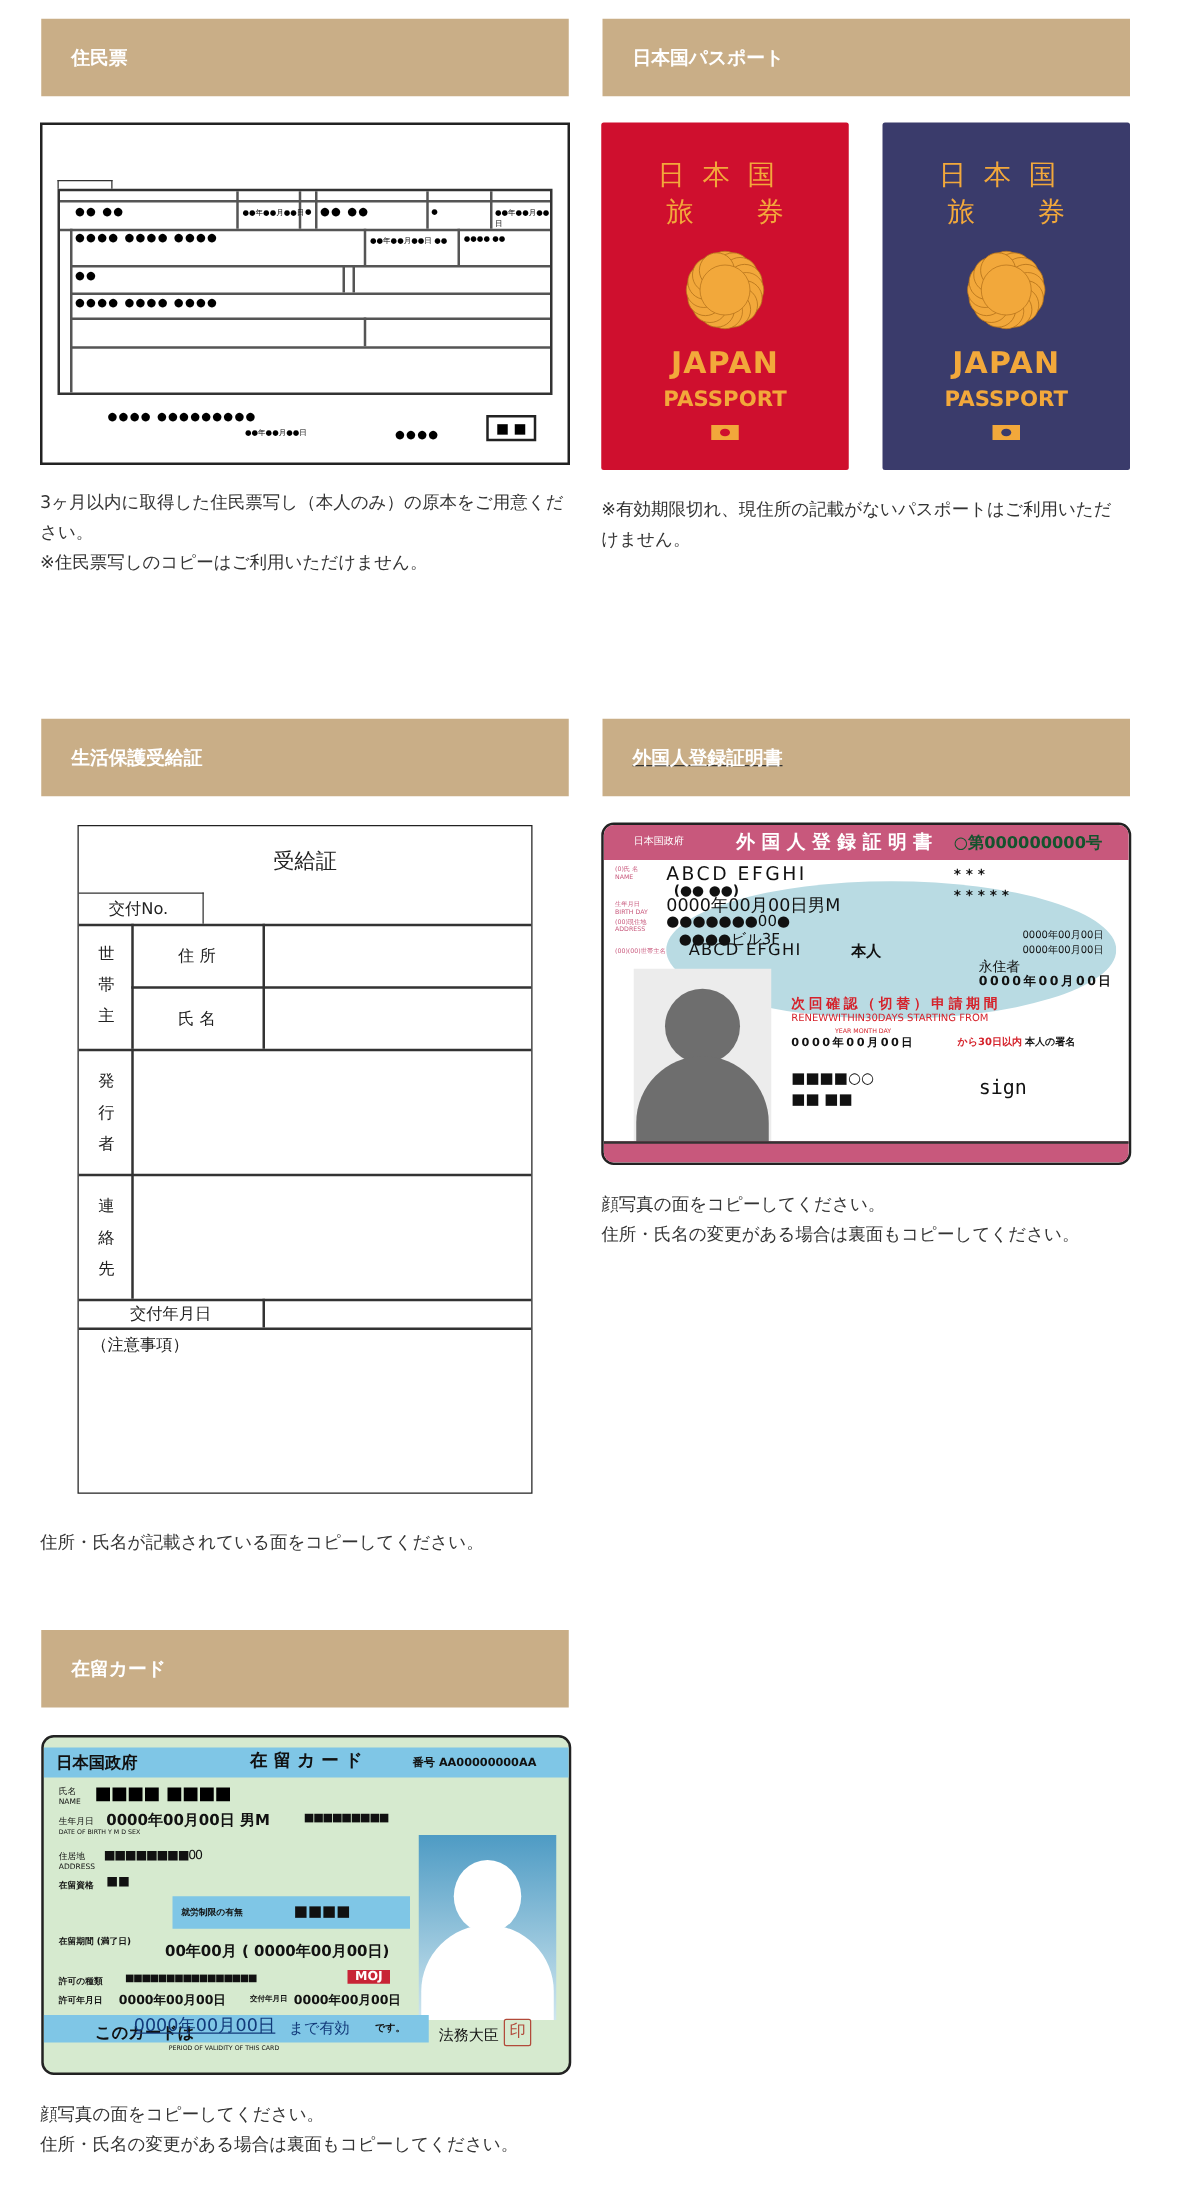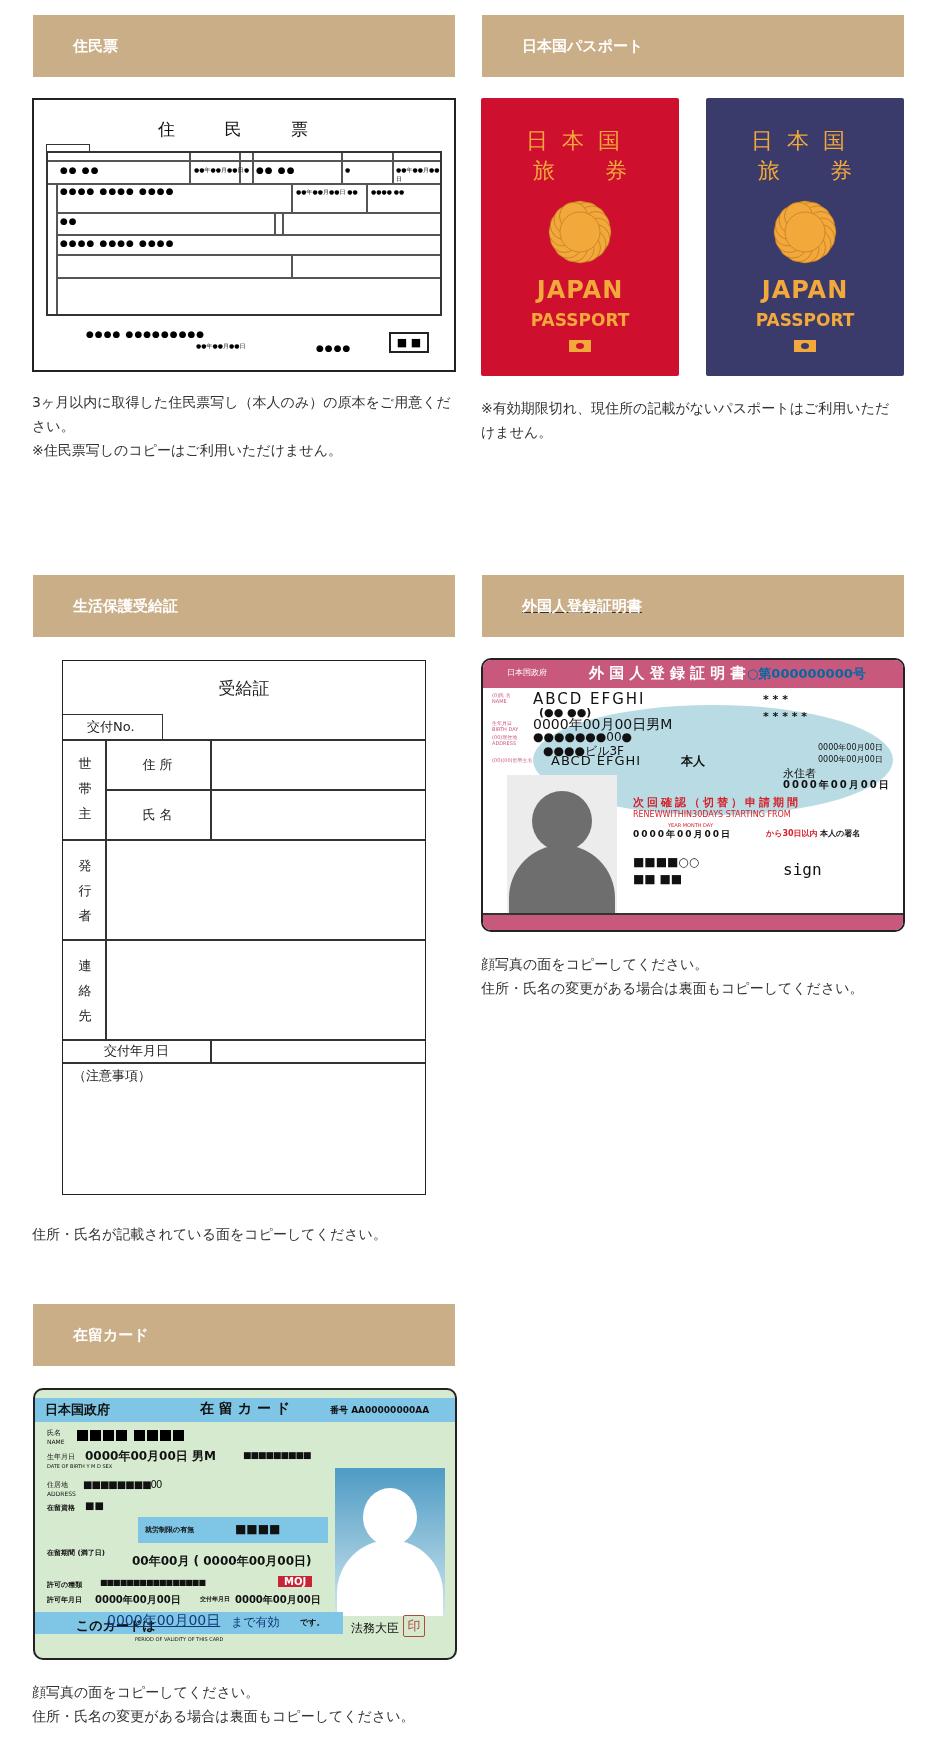--- a/index.html
+++ b/index.html
@@ -1,19 +1,19 @@
 <!DOCTYPE html>
 <html><head>
 <meta charset="utf-8">
 <style>
   * { box-sizing: border-box; margin: 0; padding: 0; }
   html, body { width: 947px; height: 1757px; background: #fff; overflow: hidden; }
   body { font-family: "DejaVu Sans", "Liberation Sans", sans-serif; color: #333; position: relative; }
   .section { position: absolute; width: 422px; }
-  .sec-head { height: 62px; background: #c9ae87; color: #fff; font-weight: bold; font-size: 15px; line-height: 62px; padding-left: 40px; }
+  .sec-head { height: 62px; background: #c9ae87; color: #fff; font-weight: bold; font-size: 15px; line-height: 62px; padding-left: 24px; }
   .desc { font-size: 14px; line-height: 24px; color: #333; }
   .desc p { white-space: normal; }
 
   
   .jumin { position: absolute; border: 2px solid #222; background: #fff; }
   .jumin .title { position: absolute; left: 0; right: 0; top: 18px; text-align: center; font-size: 17px; letter-spacing: 22px; color: #111; font-family: "DejaVu Serif", serif; }
   .jt { position: absolute; border: 2px solid #333; }
   .jline { position: absolute; background: #555; }
   .dots { position: absolute; font-size: 9px; letter-spacing: 1px; color: #000; font-weight: bold; }
   .tinydots { position: absolute; font-size: 6px; color: #000; letter-spacing: 0; }
@@ -43,21 +43,20 @@
   .sq { display: inline-block; width: 11px; height: 11px; background: #000; margin-right: 2px; vertical-align: middle; }
 </style>
 </head>
 <body>
 
 <section class="section" style="left:33px; top:15px;">
   <div class="sec-head">住民票</div>
 </section>
 
 <div class="jumin" style="left:32px; top:98px; width:424px; height:274px;">
-  <div class="title">住 民 票</div>
 
   <div style="position:absolute; left:12px; top:44px; width:44px; height:7px; border:1.5px solid #333; border-bottom:none;"></div>
 
   <div class="jt" style="left:12px; top:51px; width:396px; height:165px;">
 
     <div class="jline" style="left:0; right:0; top:7px; height:1.5px;"></div>
     <div class="jline" style="left:0; right:0; top:30px; height:1.5px;"></div>
     <div class="jline" style="left:8px; right:0; top:59px; height:1.5px;"></div>
     <div class="jline" style="left:8px; right:0; top:81px; height:1.5px;"></div>
     <div class="jline" style="left:8px; right:0; top:101px; height:1.5px;"></div>
@@ -222,21 +221,21 @@
   <div class="sec-head">外国人登録証明書</div>
 </section>
 
 <div class="gai" style="left:481px; top:658px; width:424px; height:274px;">
   <div class="top"></div>
   <svg style="position:absolute; left:40px; top:40px;" width="370" height="130">
       <ellipse cx="190" cy="60" rx="180" ry="55" fill="#b9dbe3"></ellipse>
     </svg>
   <div class="gtxt" style="left:24px; top:7px; color:#fff; font-size:8px;">日本国政府</div>
   <div class="gtxt" style="left:106px; top:4px; color:#fff; font-size:15px; font-weight:bold;">外 国 人 登 録 証 明 書</div>
-  <div class="gtxt" style="left:264px; top:5px; color:#0369a1; font-size:13px; font-weight:bold;">○第000000000号</div>
+  <div class="gtxt" style="left:280px; top:5px; color:#14532d; font-size:13px; font-weight:bold;">○第000000000号</div>
 
   <div class="gtxt" style="left:9px; top:32px; font-size:5px; color:#c8587c; width:30px; white-space:normal;">(0)氏 名 NAME</div>
   <div class="gtxt" style="left:50px; top:30px; font-size:15px; letter-spacing:2px;">ABCD EFGHI</div>
   <div class="gtxt" style="left:56px; top:46px; font-size:11px; font-weight:bold;">(●● ●●)</div>
   <div class="gtxt" style="left:9px; top:60px; font-size:5px; color:#c8587c; width:30px; white-space:normal;">生年月日 BIRTH DAY</div>
   <div class="gtxt" style="left:50px; top:56px; font-size:14px;">0000年00月00日男M</div>
   <div class="gtxt" style="left:9px; top:74px; font-size:5px; color:#c8587c; width:30px; white-space:normal;">(00)現住地 ADDRESS</div>
   <div class="gtxt" style="left:50px; top:70px; font-size:12px;">●●●●●●●00●</div>
   <div class="gtxt" style="left:60px; top:83px; font-size:12px;">●●●●ビル3F</div>
   <div class="gtxt" style="left:9px; top:97px; font-size:5px; color:#c8587c;">(00)(00)世帯主名</div>

